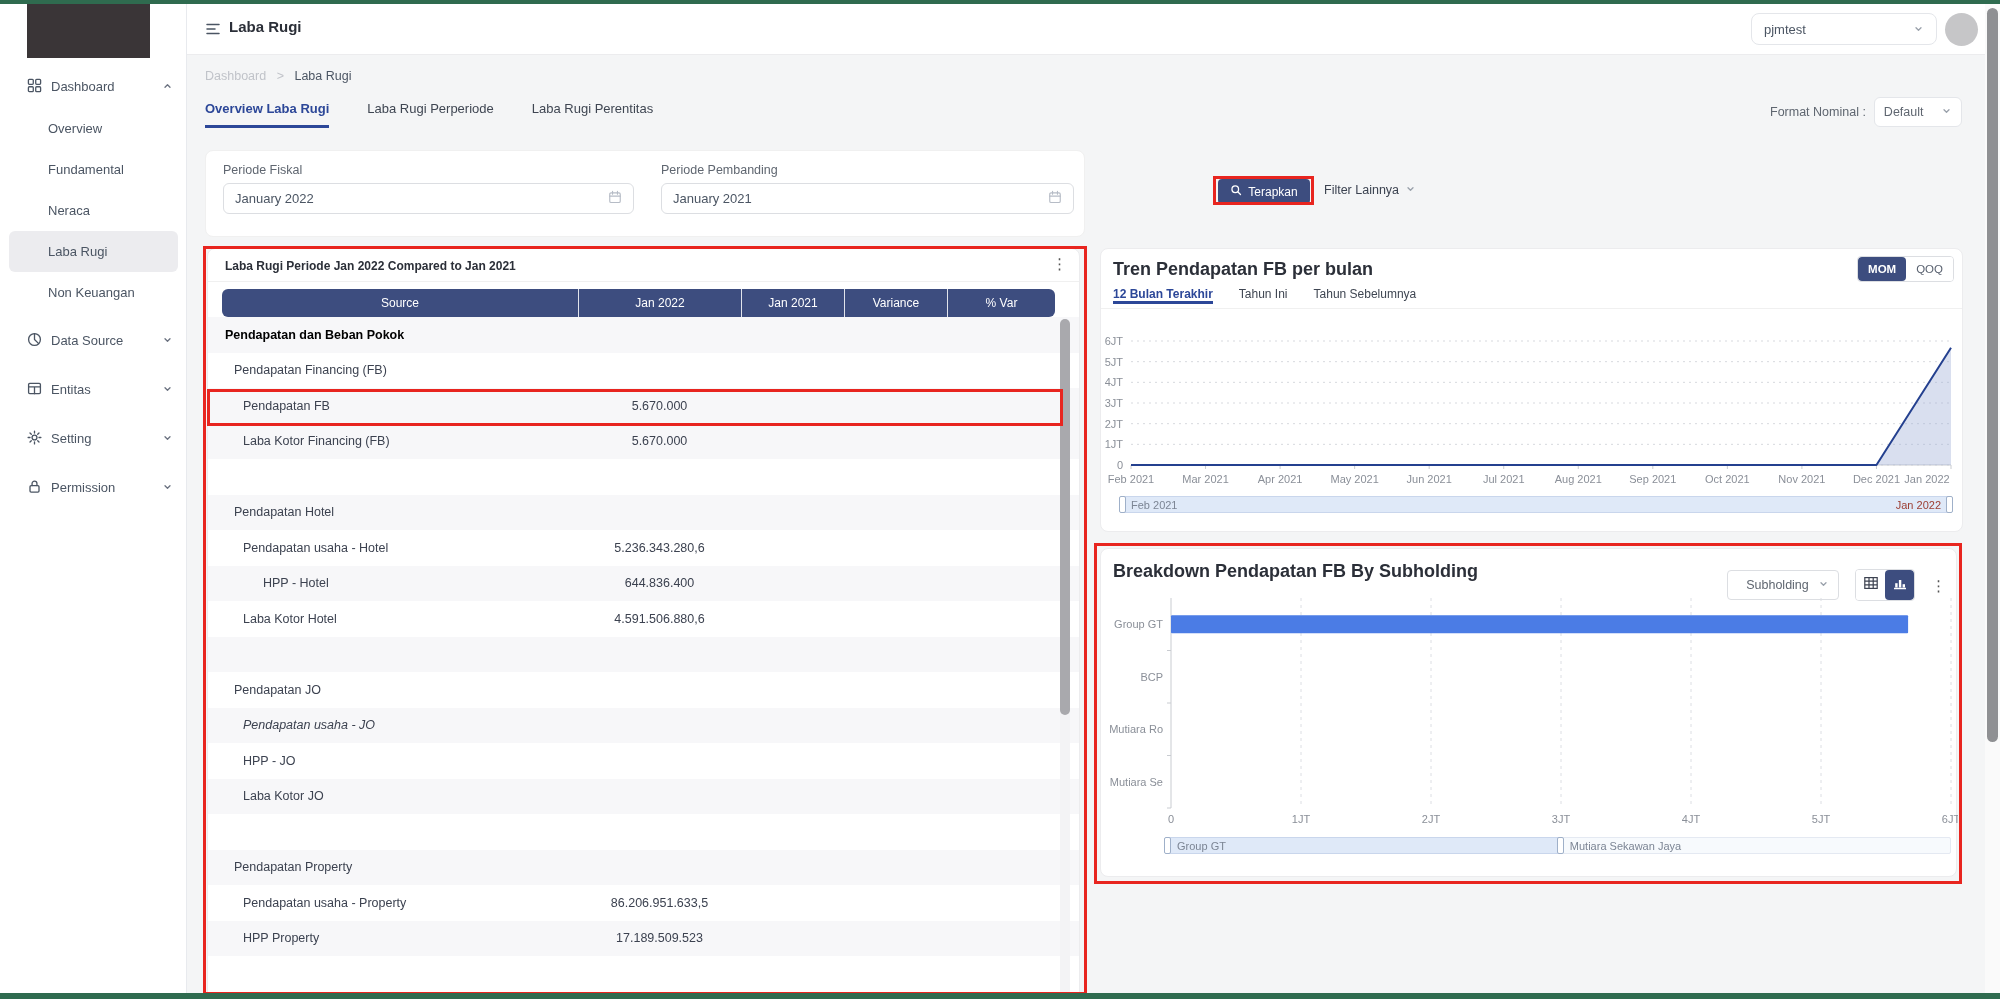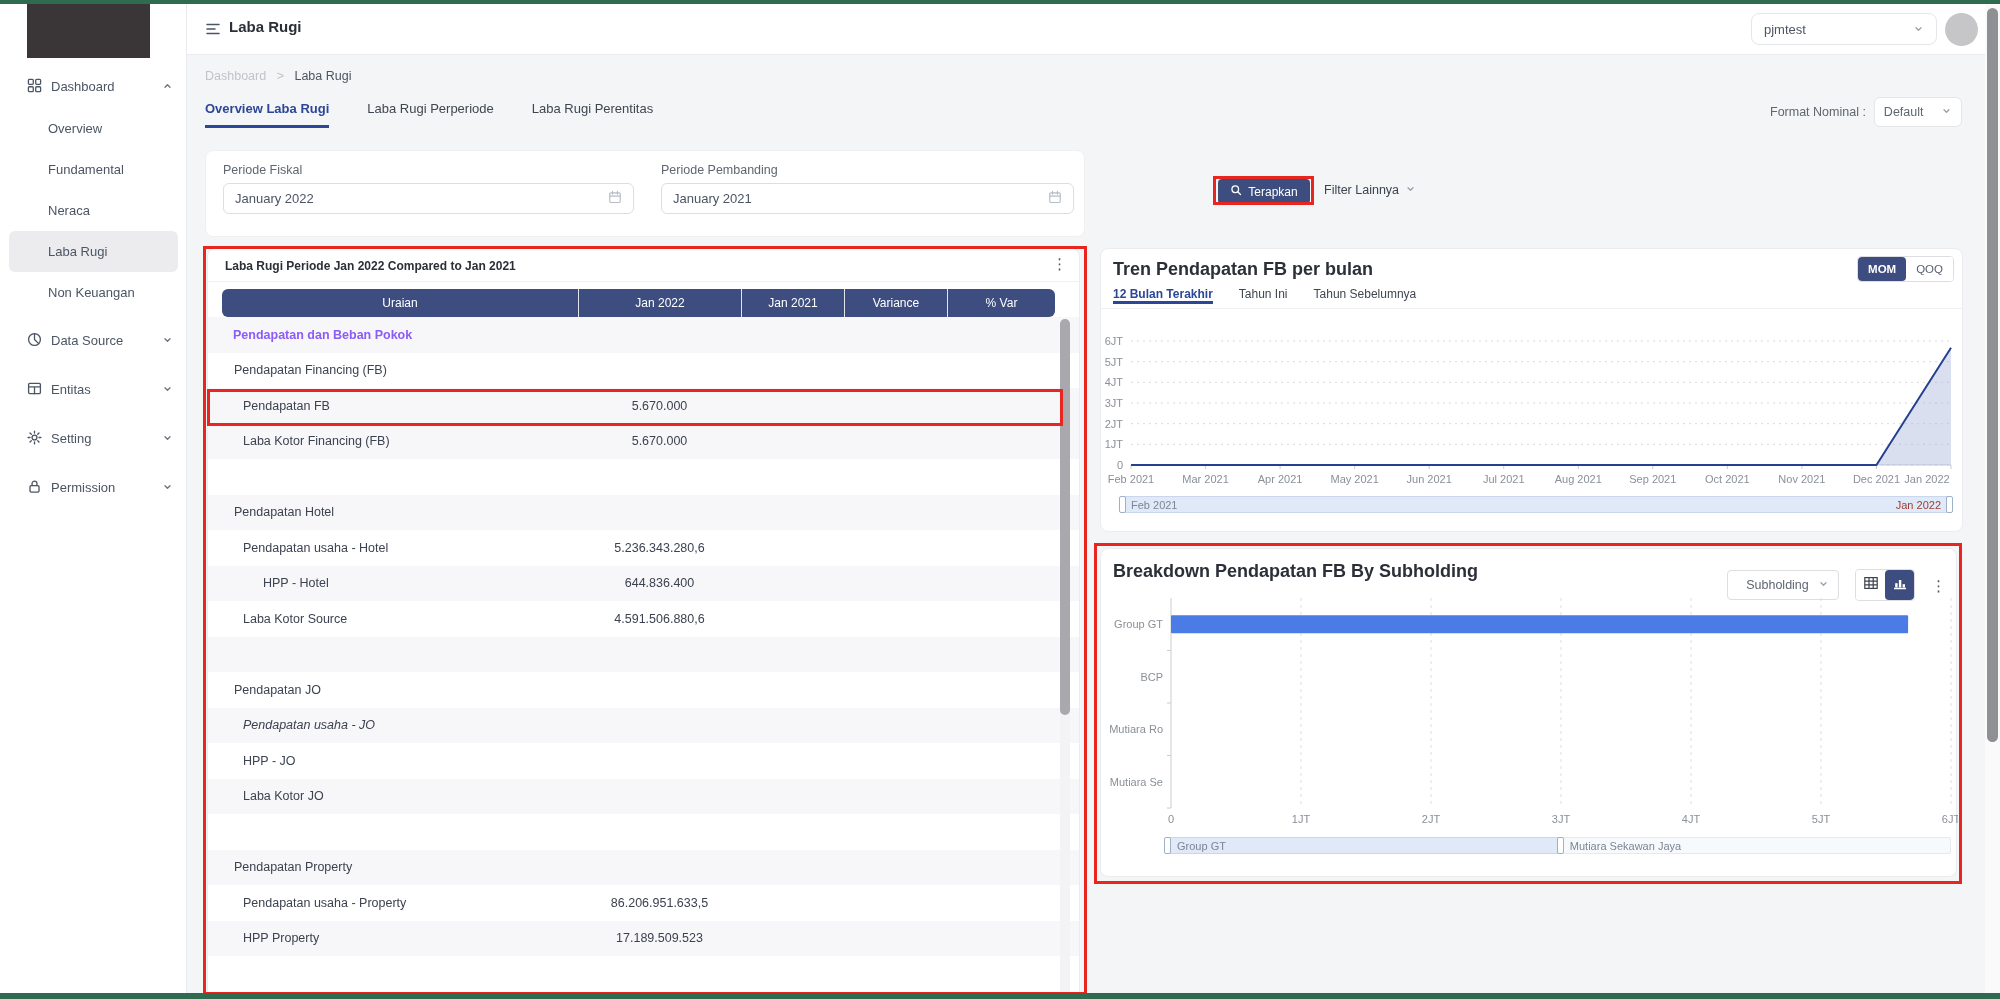--- a/index.html
+++ b/index.html
@@ -63,21 +63,21 @@
   .tc-title { position:absolute; left:17px; top:10px; font-size:12px; font-weight:bold; color:#2b2f38; }
   .kebab { position:absolute; right:12px; top:7px; font-size:15px; color:#555; cursor:pointer; line-height:1; }
   .tc-div { position:absolute; left:0; top:32px; width:100%; height:1px; background:#f0f0f0; }
   .t-head { position:absolute; left:14px; top:40px; width:833px; height:28px; background:#3d4d7f; border-radius:6px; display:flex; }
   .t-hcell { height:28px; line-height:28px; text-align:center; font-size:12px; color:#fff; border-left:1px solid rgba(255,255,255,.85); }
   .t-hcell:first-child { border-left:none; }
   .t-rows { position:absolute; left:0; top:68px; width:100%; }
   .t-row { position:relative; height:35.5px; width:100%; }
   .t-row.odd { background:#f7f7f9; }
   .t-lbl { position:absolute; top:50%; transform:translateY(-50%); font-size:12.5px; color:#3c4250; white-space:nowrap; }
-  .t-lbl.b { font-weight:bold; color:#8b5cf6;margin-left:8px; }
+  .t-lbl.b { font-weight:bold; color:#000000; }
   .t-val { position:absolute; left:370px; width:163px; top:50%; transform:translateY(-50%); text-align:center; font-size:12.5px; color:#3c4250; }
   .t-scroll { position:absolute; right:9px; top:70px; bottom:8px; width:10px; background:#f3f3f5; border-radius:5px; }
   .t-thumb { position:absolute; left:0; top:0; width:10px; height:396px; background:#a9a9ad; border-radius:5px; cursor:grab; }
 
   
   .trend-card { position:absolute; left:1100px; top:248px; width:863px; height:284px; background:#fff; border:1px solid #ececee; border-radius:8px; }
   .card-title { position:absolute; left:12px; top:10px; font-size:18px; font-weight:bold; color:#2b2f38; }
   .seg { position:absolute; right:8px; top:7px; display:flex; border:1px solid #dcdee2; border-radius:4px; overflow:hidden; }
   .seg .sg { height:24px; padding:0 10px; font-size:11.5px; display:flex; align-items:center; cursor:pointer; background:#fff; color:#5a6270; }
   .seg .sg.on { background:#3d4d7f; color:#fff; font-weight:bold; border-radius:4px; }
@@ -265,21 +265,21 @@
     <i class="chev"><svg width="11" height="10" viewBox="0 0 10 10" fill="none" stroke="#9aa1ab" stroke-width="1.3" stroke-linecap="round" stroke-linejoin="round">
           <path d="M2.5 3.7 L5 6.3 L7.5 3.7"></path>
         </svg></i>
   </div>
 
   <section class="table-card">
     <div class="tc-title">Laba Rugi Periode Jan 2022 Compared to Jan 2021</div>
     <div class="kebab">⋮</div>
     <div class="tc-div"></div>
     <div class="t-head" id="t-head">
-        <div class="t-hcell" style="width: 356px;">Uraian</div>
+        <div class="t-hcell" style="width: 356px;">Source</div>
         <div class="t-hcell" style="width: 163px;">Jan 2022</div>
         <div class="t-hcell" style="width: 103px;">Jan 2021</div>
         <div class="t-hcell" style="width: 103px;">Variance</div>
         <div class="t-hcell" style="width: 108px;">% Var</div>
       </div>
     <div class="t-rows" id="t-rows">
         <div class="t-row odd">
           <span class="t-lbl b" style="left: 17px;">Pendapatan dan Beban Pokok</span>
         </div>
         <div class="t-row">
@@ -301,21 +301,21 @@
         </div>
         <div class="t-row">
           <span class="t-lbl" style="left: 35px;">Pendapatan usaha - Hotel</span>
           <span class="t-val">5.236.343.280,6</span>
         </div>
         <div class="t-row odd">
           <span class="t-lbl" style="left: 35px; margin-left: 20px;">HPP - Hotel</span>
           <span class="t-val">644.836.400</span>
         </div>
         <div class="t-row">
-          <span class="t-lbl" style="left: 35px;">Laba Kotor Source</span>
+          <span class="t-lbl" style="left: 35px;">Laba Kotor Hotel</span>
           <span class="t-val">4.591.506.880,6</span>
         </div>
         <div class="t-row odd">
           <span class="t-lbl" style="left: 17px;"></span>
         </div>
         <div class="t-row">
           <span class="t-lbl" style="left: 26px;">Pendapatan JO</span>
         </div>
         <div class="t-row odd">
           <span class="t-lbl" style="left: 35px; font-style: italic;">Pendapatan usaha - JO</span>

